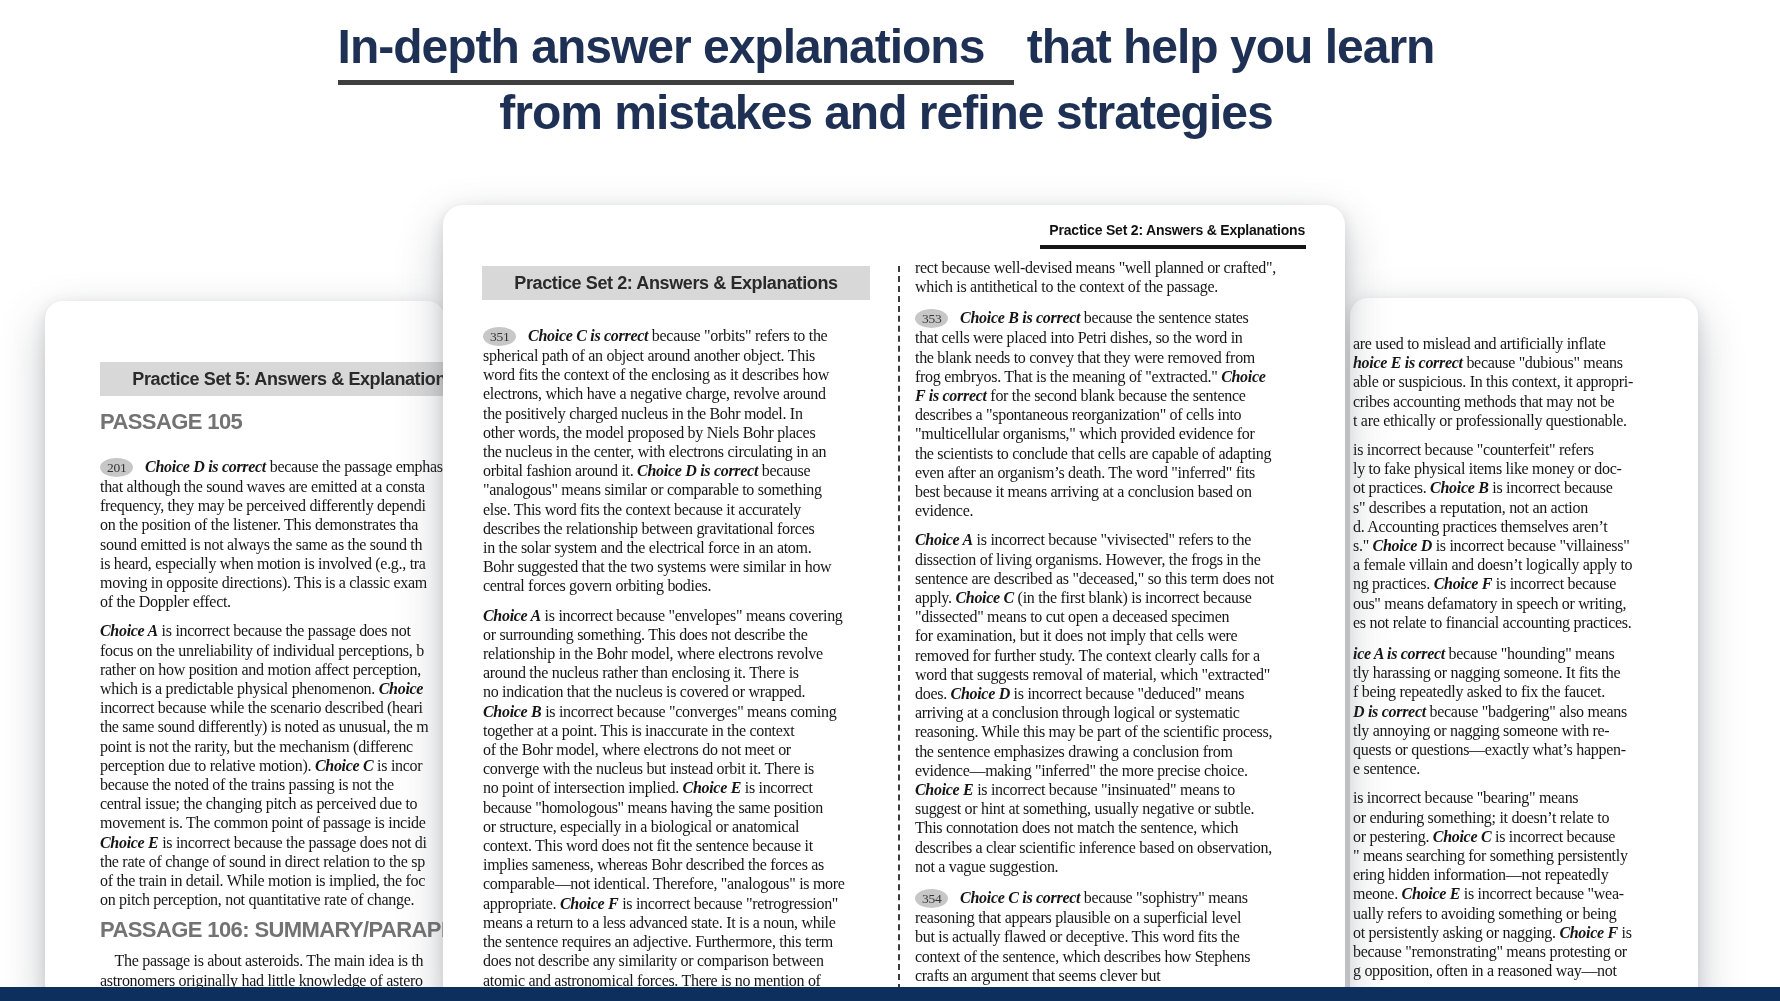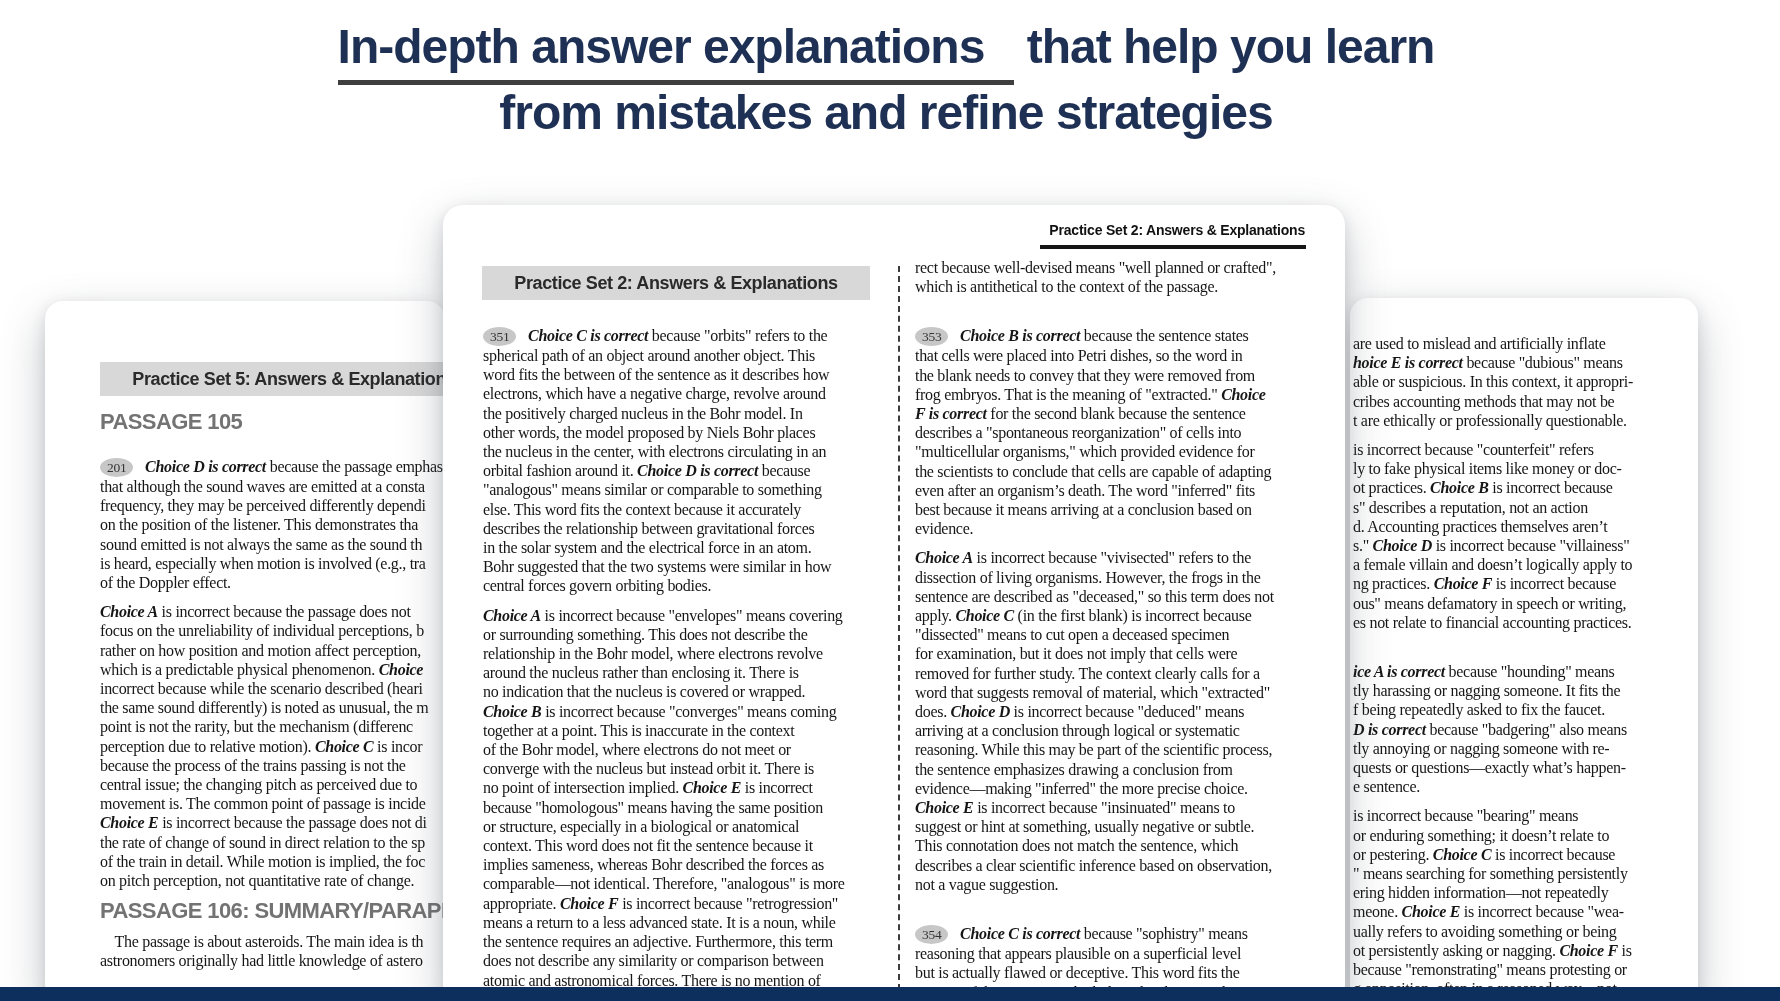--- a/index.html
+++ b/index.html
@@ -26,21 +26,21 @@
   }
   .card-left{left:45px;top:301px;width:400px;height:700px;z-index:1;}
   .card-center{left:443px;top:205px;width:902px;height:800px;z-index:3;border-radius:20px;}
   .card-right{left:1350px;top:298px;width:348px;height:712px;z-index:2;}
   .footer-bar{
     position:absolute;left:0;right:0;top:987px;height:14px;z-index:10;
     background:#0d2f5e;
   }
   
   .para{margin-top:10px;}
-  .para.badged{margin-top:30px;}
+  .para.badged{margin-top:12px;}
   .paras .para:first-child, .col .para:first-child, .rp .para:first-child{margin-top:0;}
   .ln{
     white-space:pre;font-size:16px;line-height:19.2px;
     letter-spacing:-0.3px;color:#161616;
   }
   .ln b{font-weight:bold;font-style:italic;}
   .badge{
     display:inline-block;background:#c7c7c7;border-radius:50%;
     padding:2px 7px;font-size:13.5px;line-height:15px;color:#333333;
     margin-right:8px;
@@ -89,32 +89,33 @@
     <div class="gray-box"><span>Practice Set 5: Answers &amp; Explanations</span></div>
     <h2 class="passage-title">PASSAGE 105</h2>
     <div class="paras">
         <div class="para badged">
           <div class="ln"><span class="badge">201</span> <b>Choice D is correct</b> because the passage emphas</div>
           <div class="ln">that although the sound waves are emitted at a consta</div>
           <div class="ln">frequency, they may be perceived differently dependi</div>
           <div class="ln">on the position of the listener. This demonstrates tha</div>
           <div class="ln">sound emitted is not always the same as the sound th</div>
           <div class="ln">is heard, especially when motion is involved (e.g., tra</div>
+          <div class="ln">moving in opposite directions). This is a classic exam</div>
           <div class="ln">of the Doppler effect.</div>
         </div>
         <div class="para">
           <div class="ln"><b>Choice A</b> is incorrect because the passage does not</div>
           <div class="ln">focus on the unreliability of individual perceptions, b</div>
           <div class="ln">rather on how position and motion affect perception,</div>
           <div class="ln">which is a predictable physical phenomenon. <b>Choice</b></div>
           <div class="ln">incorrect because while the scenario described (heari</div>
           <div class="ln">the same sound differently) is noted as unusual, the m</div>
           <div class="ln">point is not the rarity, but the mechanism (differenc</div>
           <div class="ln">perception due to relative motion). <b>Choice C</b> is incor</div>
-          <div class="ln">because the process of the trains passing is not the</div>
+          <div class="ln">because the noted of the trains passing is not the</div>
           <div class="ln">central issue; the changing pitch as perceived due to</div>
           <div class="ln">movement is. The common point of passage is incide</div>
           <div class="ln"><b>Choice E</b> is incorrect because the passage does not di</div>
           <div class="ln">the rate of change of sound in direct relation to the sp</div>
           <div class="ln">of the train in detail. While motion is implied, the foc</div>
           <div class="ln">on pitch perception, not quantitative rate of change.</div>
         </div>
       </div>
     <h2 class="passage-title t2">PASSAGE 106: SUMMARY/PARAPHRASE</h2>
     <div class="paras p106">
@@ -127,21 +128,21 @@
 </section>
 
 <section class="card card-center">
   <div class="running-header">Practice Set 2: Answers &amp; Explanations</div>
   <div class="running-rule"></div>
   <div class="gray-box center-box"><span>Practice Set 2: Answers &amp; Explanations</span></div>
   <div class="col col-left">
       <div class="para badged">
         <div class="ln"><span class="badge">351</span> <b>Choice C is correct</b> because "orbits" refers to the</div>
         <div class="ln">spherical path of an object around another object. This</div>
-        <div class="ln">word fits the between of the sentence as it describes how</div>
+        <div class="ln">word fits the context of the enclosing as it describes how</div>
         <div class="ln">electrons, which have a negative charge, revolve around</div>
         <div class="ln">the positively charged nucleus in the Bohr model. In</div>
         <div class="ln">other words, the model proposed by Niels Bohr places</div>
         <div class="ln">the nucleus in the center, with electrons circulating in an</div>
         <div class="ln">orbital fashion around it. <b>Choice D is correct</b> because</div>
         <div class="ln">"analogous" means similar or comparable to something</div>
         <div class="ln">else. This word fits the context because it accurately</div>
         <div class="ln">describes the relationship between gravitational forces</div>
         <div class="ln">in the solar system and the electrical force in an atom.</div>
         <div class="ln">Bohr suggested that the two systems were similar in how</div>

